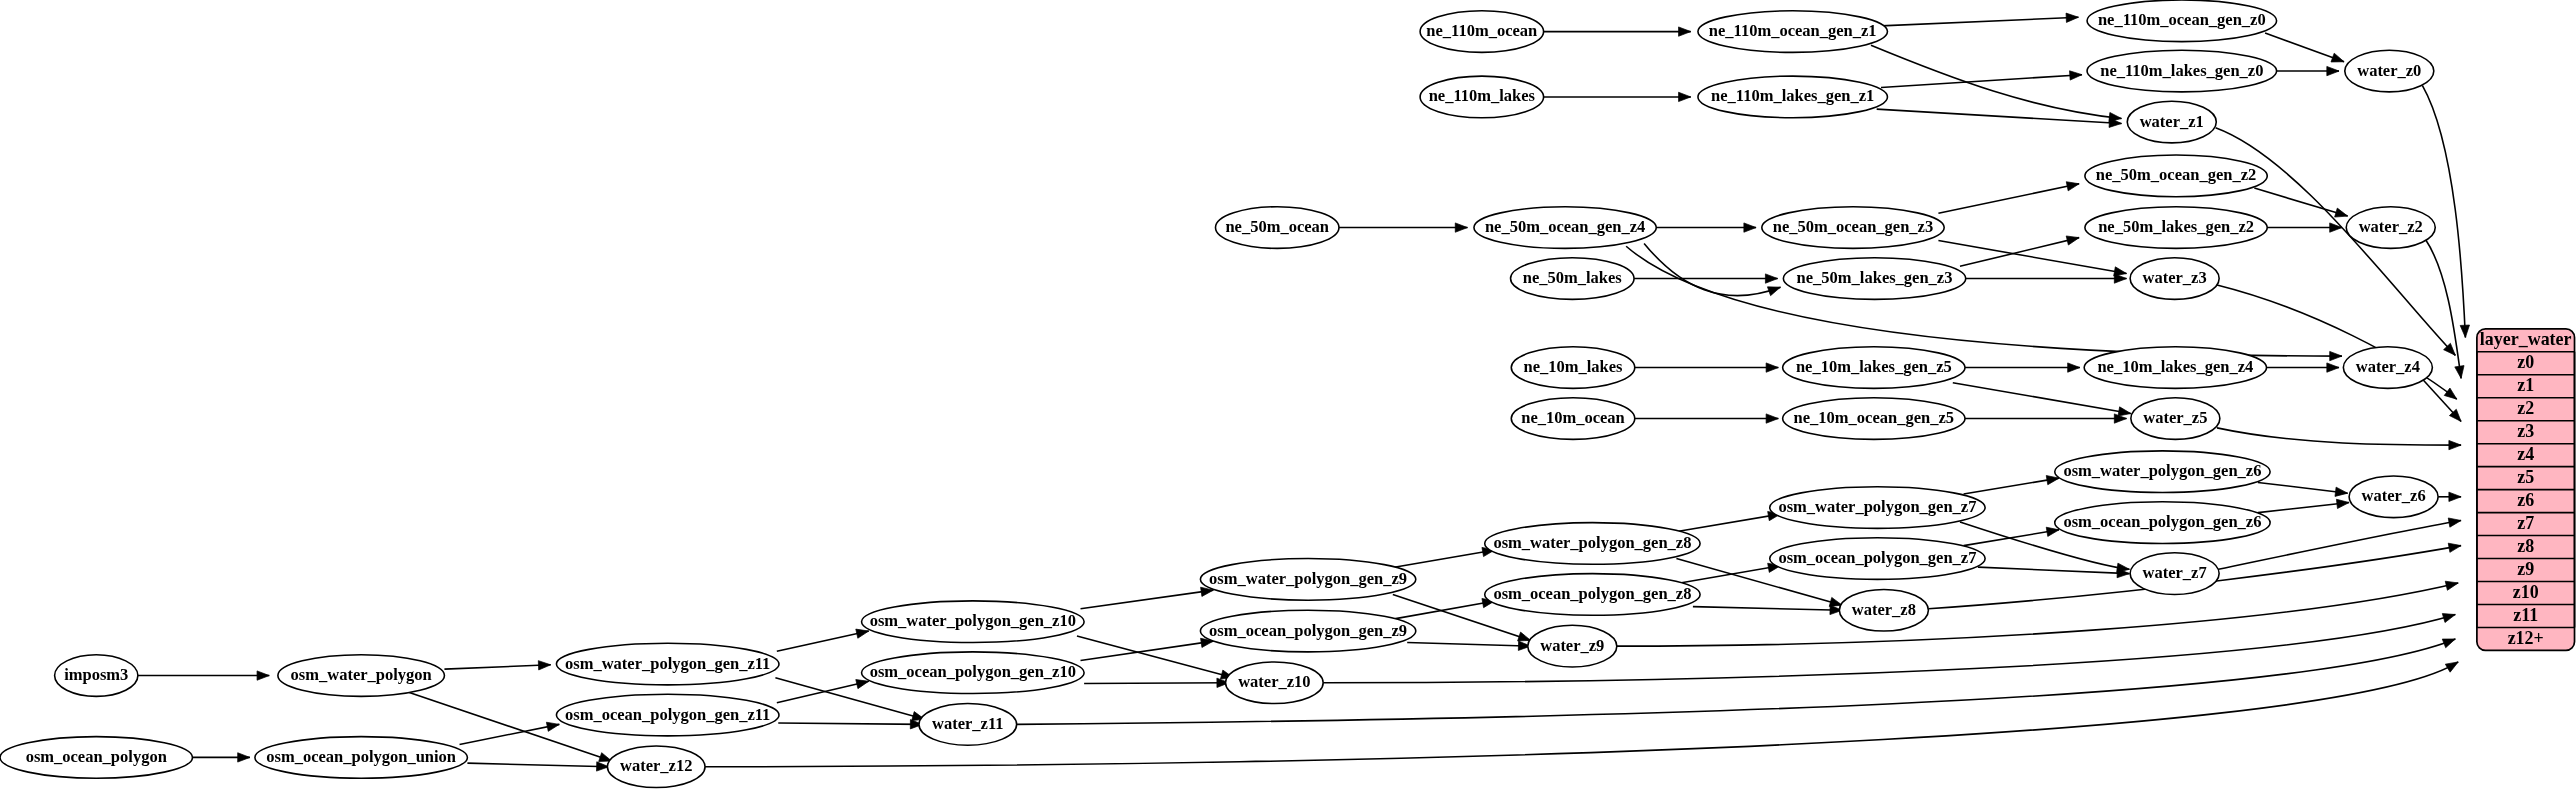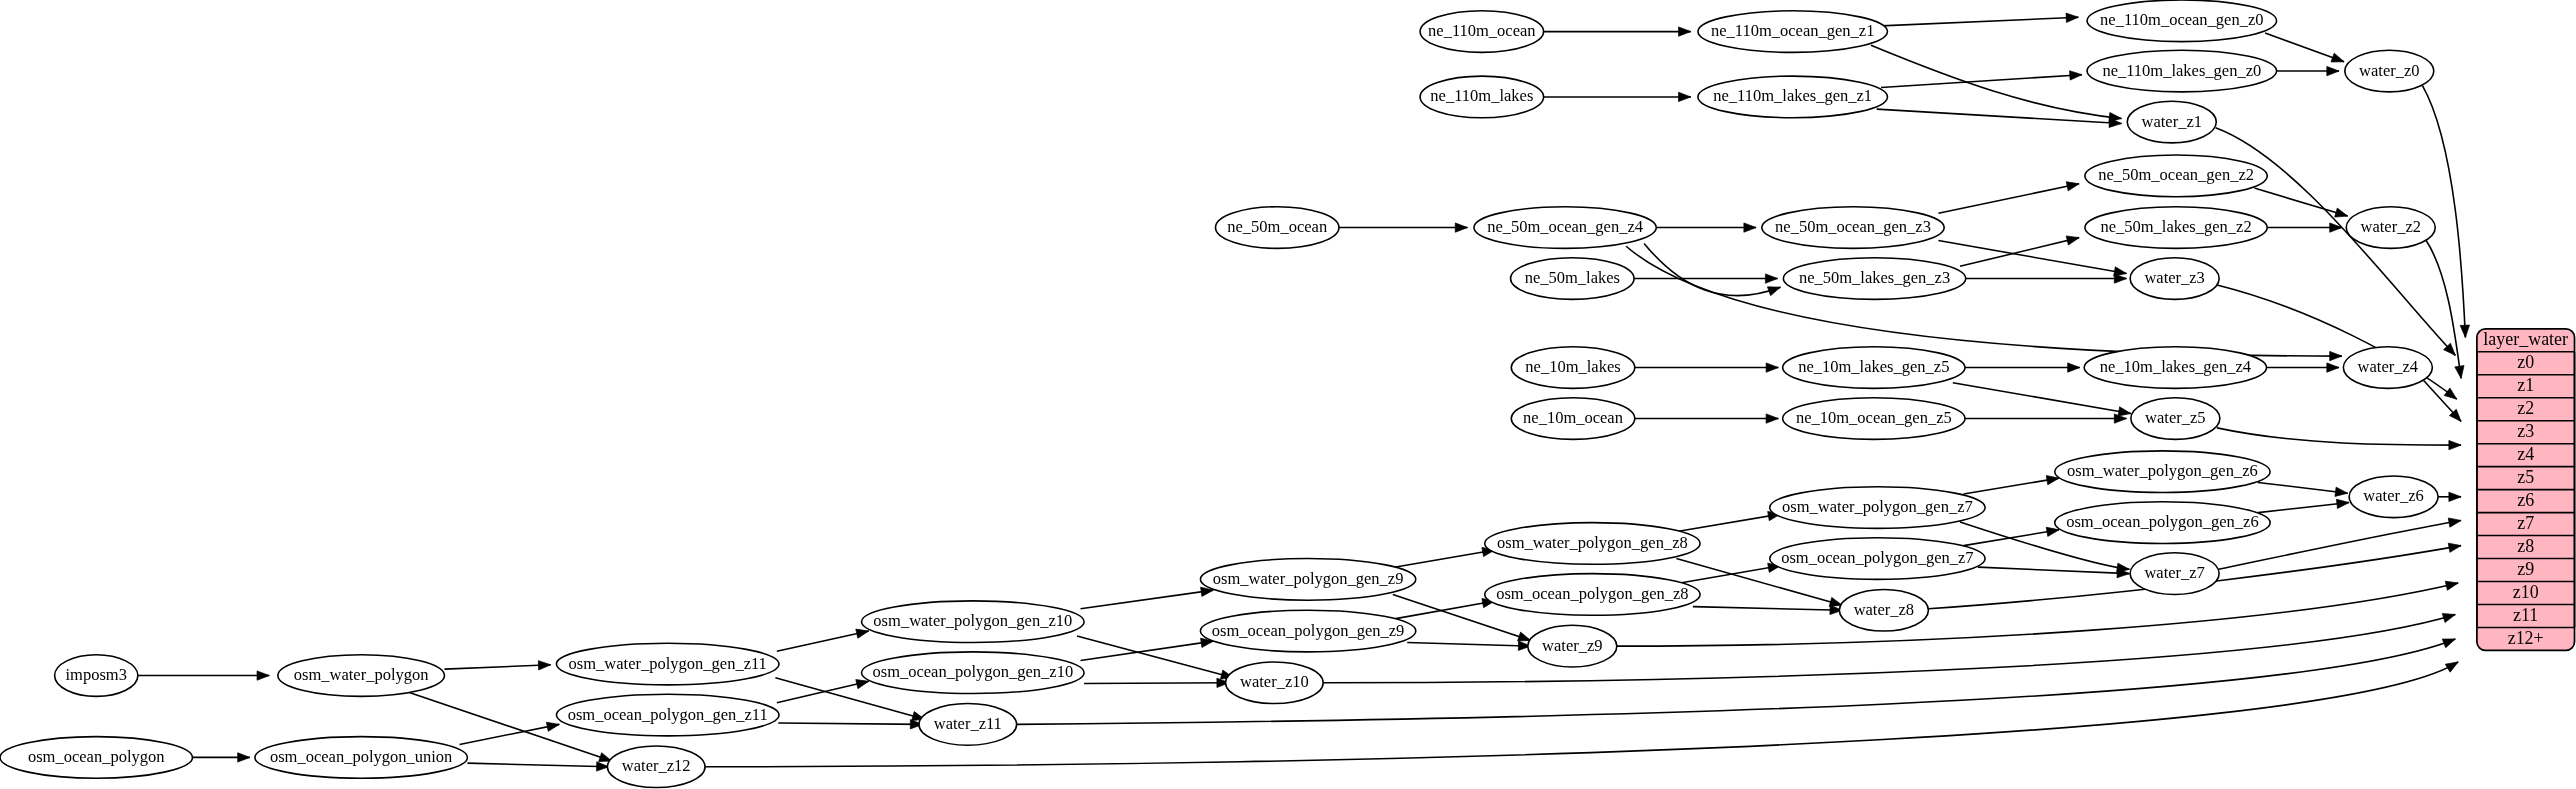--- a/index.html
+++ b/index.html
@@ -11,20 +11,21 @@
   body {
     width: 2576px;
     height: 789px;
     overflow: hidden;
     font-family: "Liberation Serif", "DejaVu Serif", serif;
   }
   #graph-root {
     position: relative;
     width: 2440px;
     height: 789px;
+    font-weight: bold;
   }
   svg#graph-canvas {
     display: block;
     width: 2576px;
     height: 789px;
   }
   .node-ellipse {
     fill: #ffffff;
     stroke: #000000;
     stroke-width: 2.2px;

